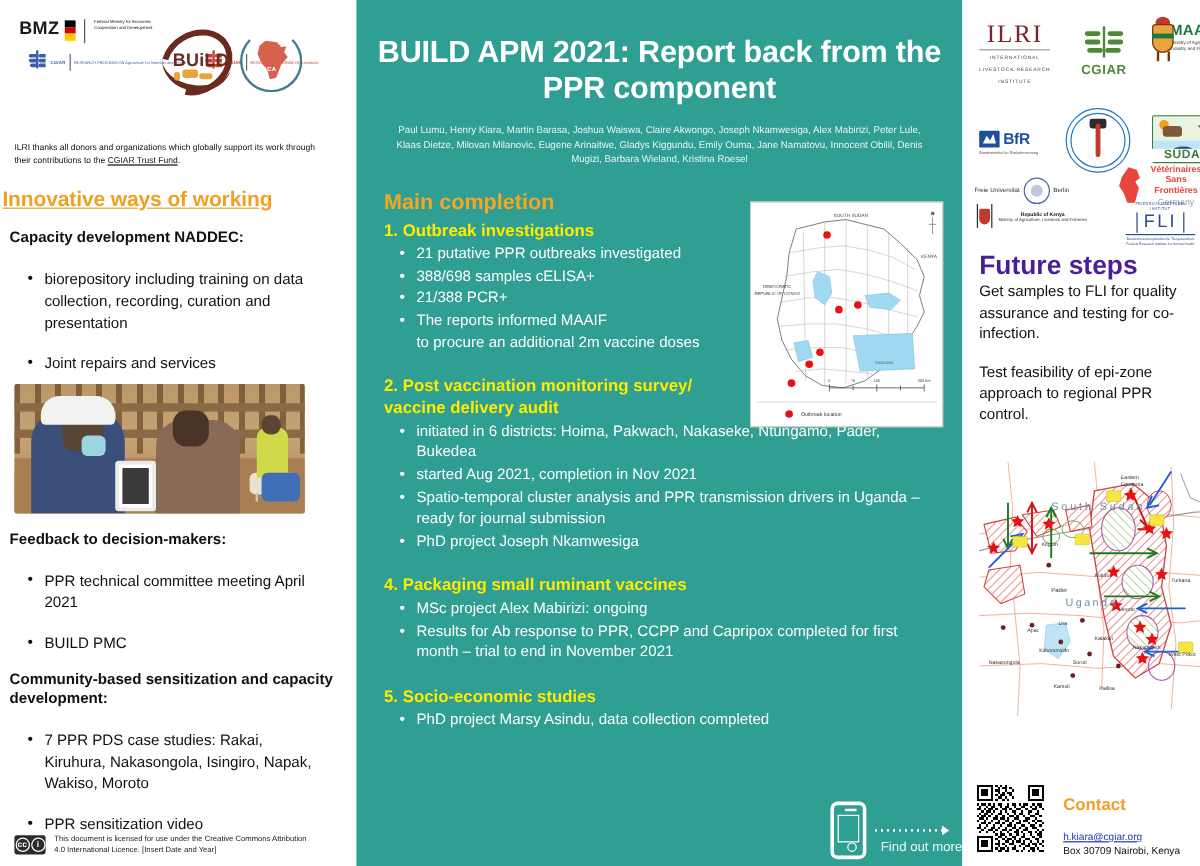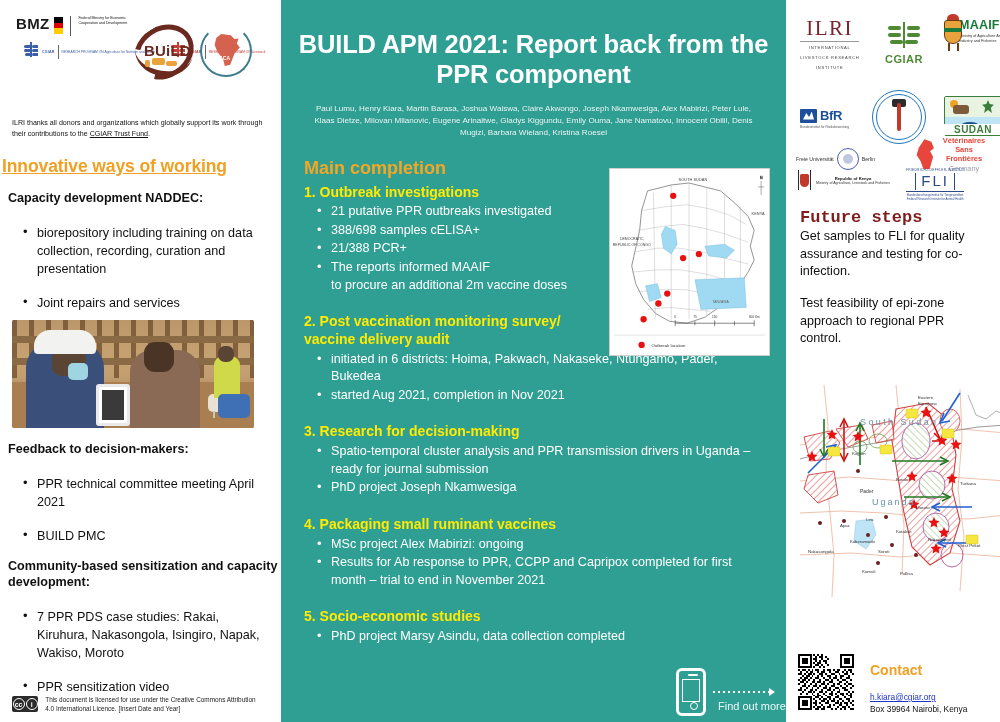--- a/index.html
+++ b/index.html
@@ -83,21 +83,21 @@
   .ph-face3 { position:absolute; right:20px; bottom:66px; width:16px; height:16px; background:#5a4434; border-radius:7px; }
   .ph-bag { position:absolute; right:4px; bottom:10px; width:32px; height:24px; background:#3f6fb5; border-radius:5px; }
 
   .cc-bar { position: absolute; left: 12px; bottom: 8px; display: flex; align-items: center; gap: 7px; width: 250px; }
   .cc-badge { width: 42px; height: 16px; background: #2b2b2b; border-radius: 2px; display: flex; align-items: center; justify-content: space-around; }
   .cc-badge span { width: 12px; height: 12px; border: 1.4px solid #fff; border-radius: 50%; color: #fff; font-size: 7px;
                    display: flex; align-items: center; justify-content: center; font-weight: 700; }
   .cc-text { font-size: 6.4px; line-height: 1.5; color: #222; }
 
   
-  .col-center { width: 505px; height: 722px; background: #2f9e93; position: relative; padding: 0 16px; color: #fff; }
+  .col-center { width: 505px; height: 722px; background: #2f9e93; position: relative; padding: 0 16px; color: #fff; margin-left: 16px; }
   .c-title { padding-top: 30px; font-size: 25.5px; font-weight: 700; text-align: center; line-height: 1.16; letter-spacing: -.2px; }
   .c-authors { padding: 14px 14px 0 14px; font-size: 8.1px; line-height: 1.5; text-align: center; color: #e9f4f2; }
   .c-main-title { color: #f5a623; font-size: 18px; font-weight: 700; padding: 18px 0 0 7px; }
   .c-h { color: #ffeb00; font-size: 14px; font-weight: 700; padding: 5px 0 0 7px; line-height: 1.26; }
   .c-h.gap { padding-top: 19px; }
   ul.c-list { list-style: none; padding: 1px 0 0 18px; }
   ul.c-list li { position: relative; font-size: 12.6px; line-height: 1.4; padding-left: 16px; margin-top: 1px; color: #fff; }
   ul.c-list li::before { content: "\2022"; position: absolute; left: 2px; top: -1px; color: #fff; font-size: 13px; }
   .narrow { max-width: 300px; }
 
@@ -179,27 +179,27 @@
   .vsf-txt div { font-size: 7.4px; font-weight: 700; color: #e8453c; line-height: 1.24; }
   .vsf-txt div.g { color: #9aa0a6; font-weight: 400; }
 
   .rok { left: 10px; top: 170px; display: flex; align-items: center; gap: 3px; }
   .rok-crest { width: 17px; height: 21px; position: relative; }
   .rok-shield { position: absolute; left: 4px; top: 4px; width: 9px; height: 13px; background: #c0392b; border-radius: 2px 2px 6px 6px; }
   .rok-spear { position: absolute; background: #2b2b2b; width: 1.4px; height: 20px; top: 0; }
   .rok-txt div:first-child { font-size: 4.2px; font-weight: 700; color: #111; }
   .rok-txt div:last-child { font-size: 3.6px; color: #333; }
 
-  .fli { left: 120px; top: 168px; }
+  .fli { left: 136px; top: 168px; }
   .fli-top { font-size: 3.2px; color: #2b4a8a; letter-spacing: .3px; }
   .fli-main { font-size: 15px; font-weight: 400; color: #2b4a8a; letter-spacing: 2px; border-left: 1.5px solid #2b4a8a; border-right: 1.5px solid #2b4a8a; padding: 0 5px; display: inline-block; line-height: 1.1; }
   .fli-sub { font-size: 2.9px; color: #2b4a8a; line-height: 1.5; margin-top: 1px; }
   .fli-rule { height: .7px; background: #2b4a8a; margin-top: 1px; }
 
-  .r-future-title { color: #7f1d1d; font-size: 17px; font-weight: 700; padding: 10px 0 0 14px; font-family: Liberation Mono, monospace; }
+  .r-future-title { color: #4c1d95; font-size: 22px; font-weight: 700; padding: 10px 0 0 14px; }
   .r-para { font-size: 12.6px; line-height: 1.4; color: #111; padding: 1px 14px 0 14px; }
   .r-para.gap { padding-top: 14px; }
 
   .epi-map { position: absolute; left: 14px; top: 385px; width: 206px; height: 212px; background: #fff; }
   .epi-svg { width: 100%; height: 100%; display: block; }
 
   .contact-wrap { position: absolute; left: 12px; bottom: 8px; display: flex; align-items: flex-start; gap: 16px; }
   .qr { width: 56px; height: 56px; background: #fff; position: relative; }
   .qr canvas, .qr .qr-grid { width: 56px; height: 56px; display: block; }
   .contact-txt { padding-top: 8px; }
@@ -356,21 +356,20 @@
 to procure an additional 2m vaccine doses</li>
     </ul>
 
     <div class="c-h gap" style="white-space:pre-line">2. Post vaccination monitoring survey/
  vaccine delivery audit</div>
     <ul class="c-list">
       <li>initiated in 6 districts: Hoima, Pakwach, Nakaseke, Ntungamo, Pader, Bukedea</li>
       <li>started Aug 2021, completion in Nov 2021</li>
     </ul>
 
-    <div class="c-h gap">3. Research for decision-making</div>
     <ul class="c-list">
       <li>Spatio-temporal cluster analysis and PPR transmission drivers in Uganda – ready for journal submission</li>
       <li>PhD project Joseph Nkamwesiga</li>
     </ul>
 
     <div class="c-h gap">4. Packaging small ruminant vaccines</div>
     <ul class="c-list">
       <li>MSc project Alex Mabirizi: ongoing</li>
       <li>Results for Ab response to PPR, CCPP and Capripox completed for first month – trial to end in November 2021</li>
     </ul>
@@ -902,18 +901,18 @@
             <rect x="19" y="28" width="1" height="1"></rect>
               <rect x="22" y="28" width="1" height="1"></rect>
               <rect x="24" y="28" width="1" height="1"></rect>
               <rect x="27" y="28" width="2" height="1"></rect>
           </g>
         </svg>
       </div>
       <div class="contact-txt">
         <div class="contact-title">Contact</div>
         <a class="contact-mail" href="#">h.kiara@cgiar.org</a>
-        <div class="contact-addr">Box 39964 Nairobi, Kenya</div>
+        <div class="contact-addr">Box 30709 Nairobi, Kenya</div>
       </div>
     </div>
   </div>
 
 </div>
 
 </body></html>

